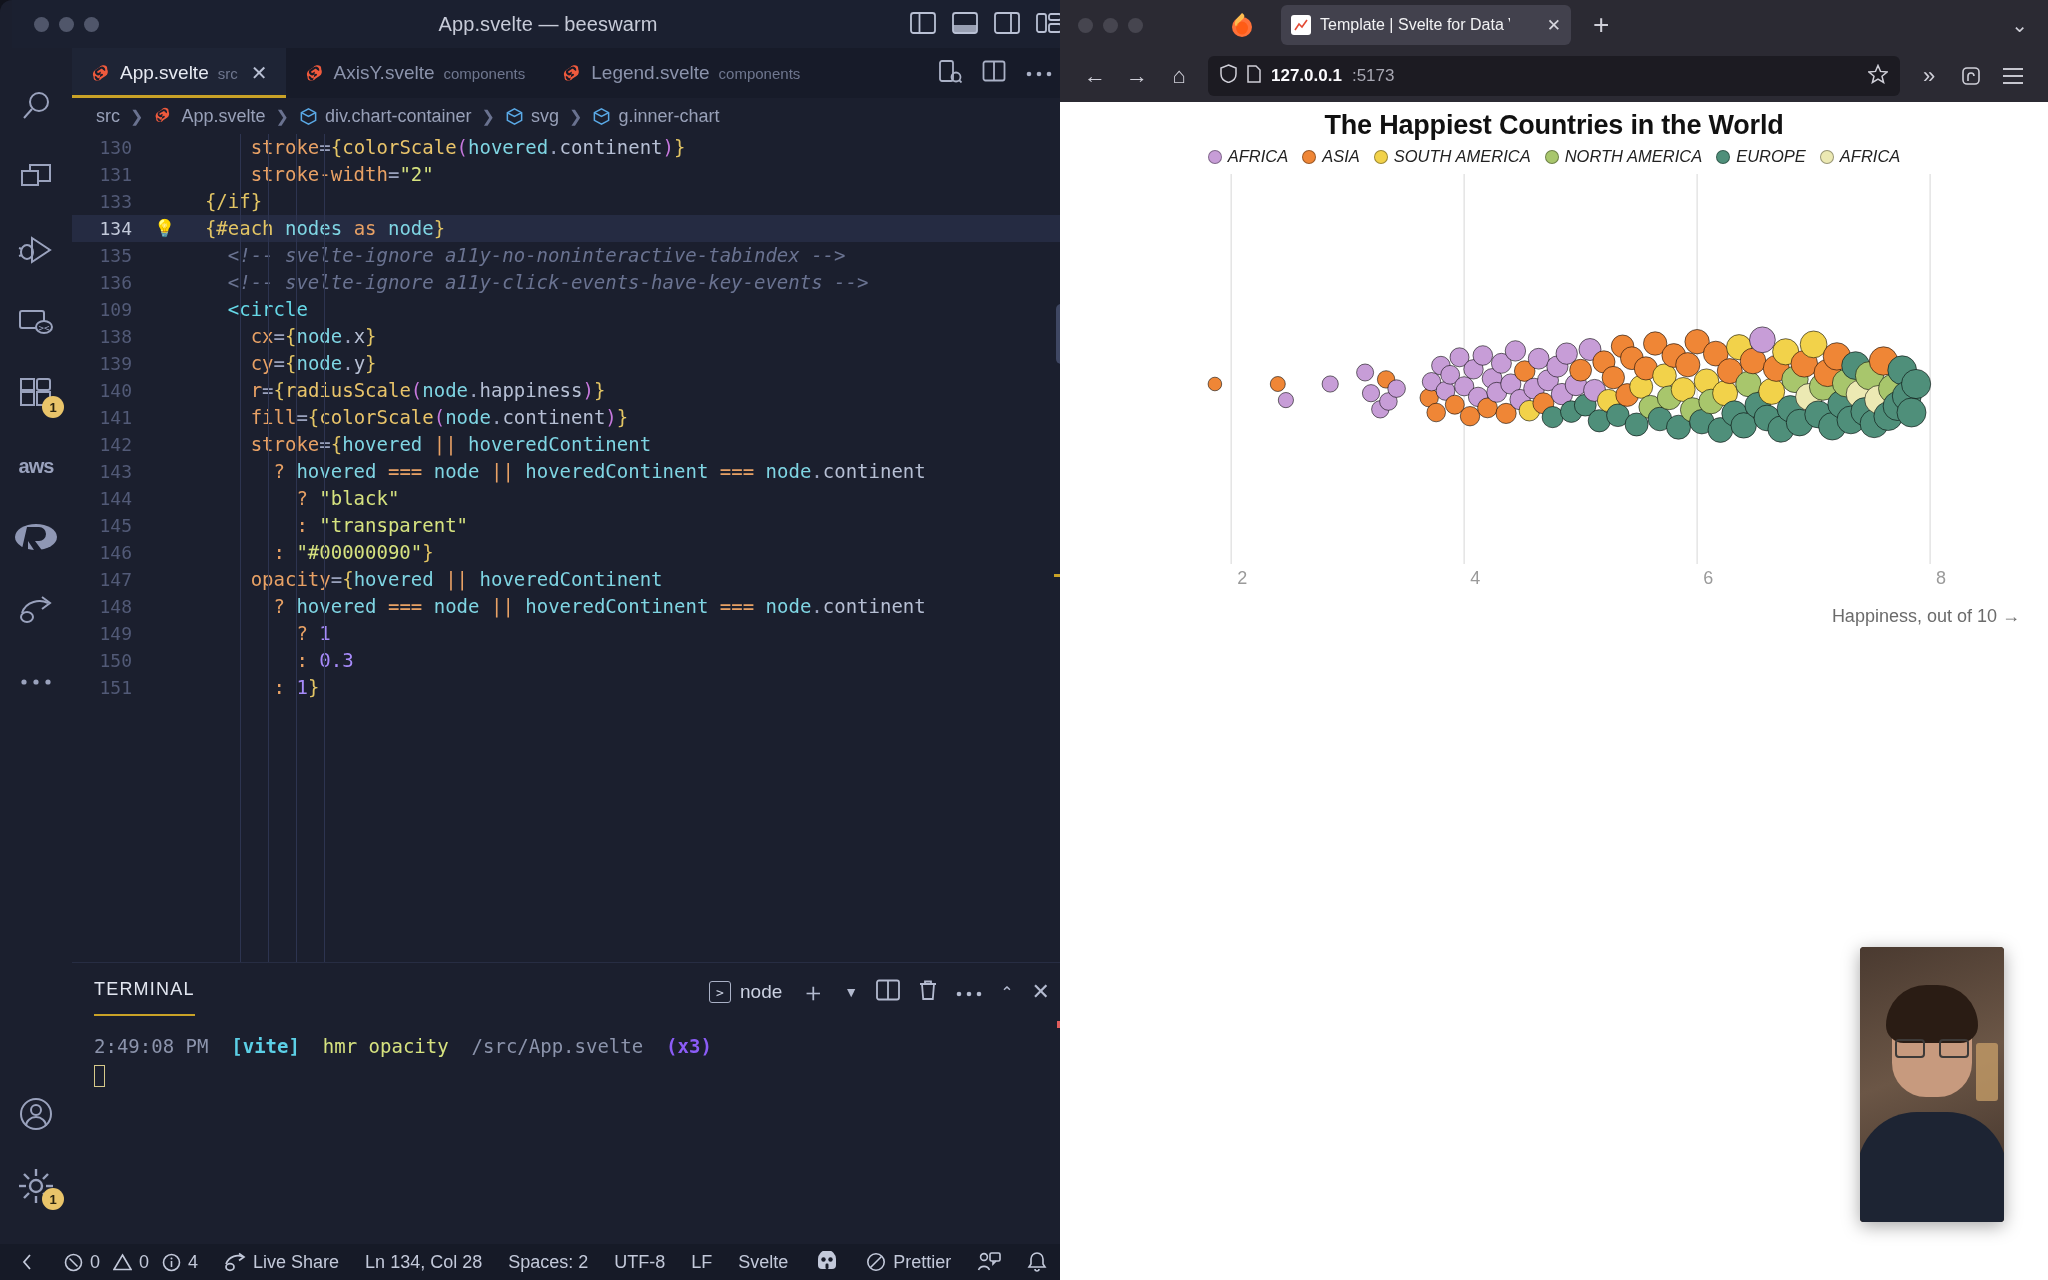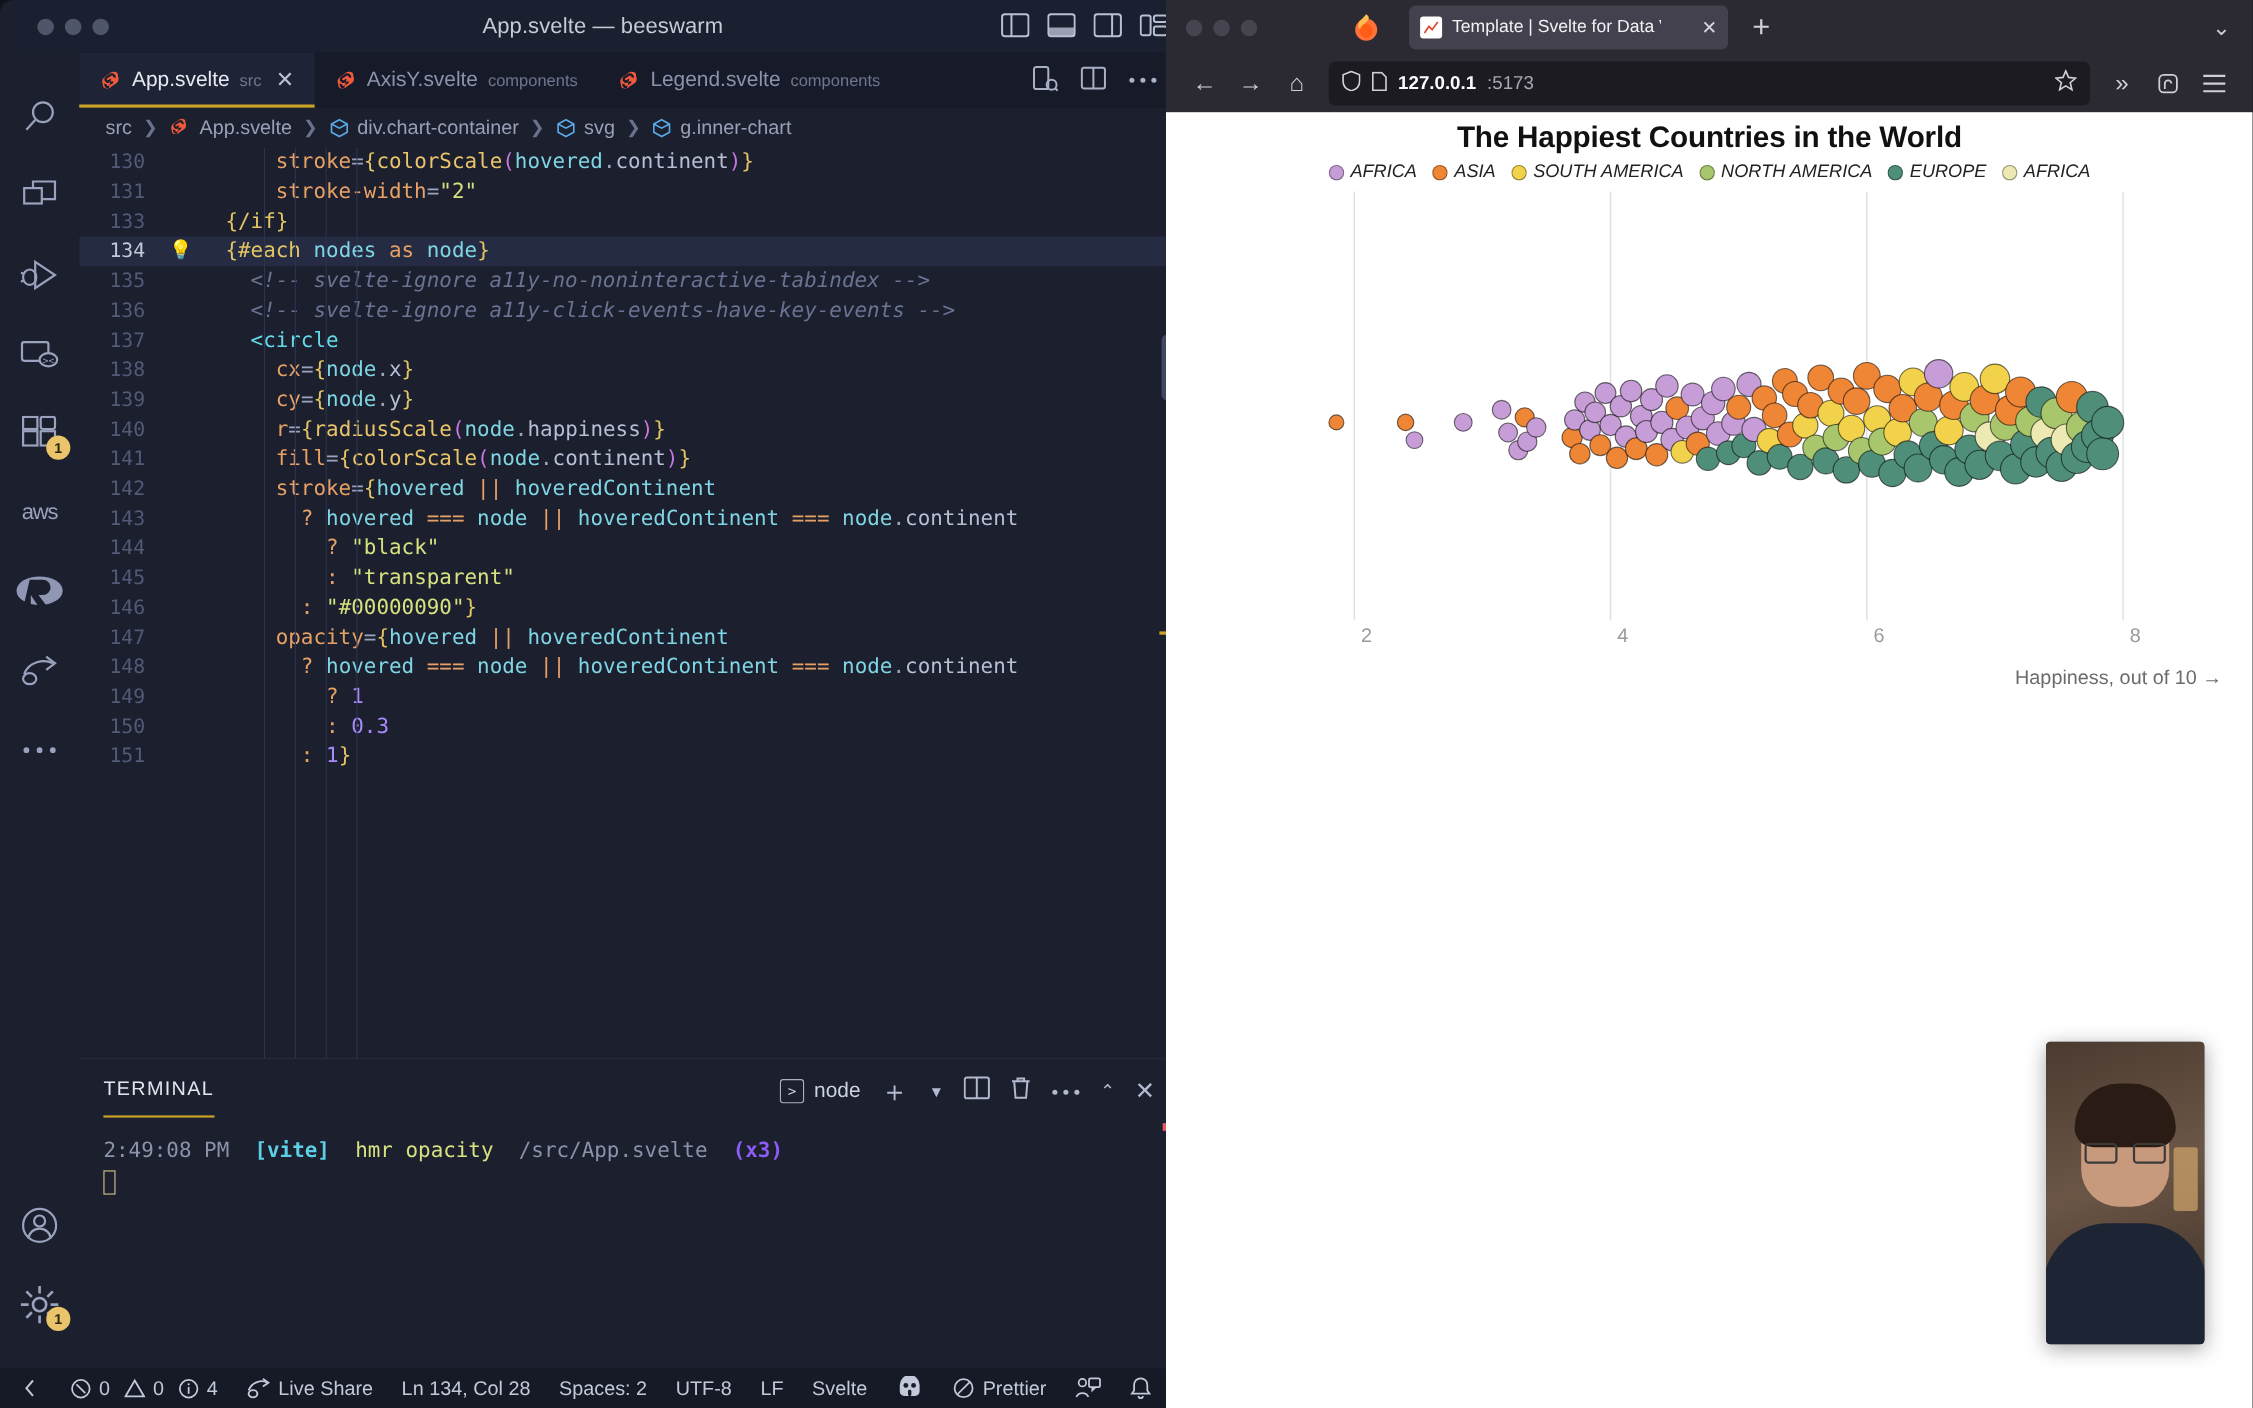--- a/index.html
+++ b/index.html
@@ -53,21 +53,21 @@
   }
   .act-badge {
     position: absolute; right: 8px; bottom: 12px;
     min-width: 22px; height: 22px; border-radius: 11px;
     background: #e9c46a; color: #2b2410;
     font-size: 13px; font-weight: bold;
     display: flex; align-items: center; justify-content: center;
     padding: 0 5px;
   }
   .act-spacer { flex: 1; }
-  .aws-text { font-size: 20px; font-weight: normal; color: #9aa2bd; letter-spacing: -1px;}
+  .aws-text { font-size: 20px; font-weight: bold; color: #9aa2bd; letter-spacing: -1px;}
 
   
   .tabbar {
     position: absolute; left: 72px; top: 48px; right: 0; height: 50px;
     background: #171b29; display: flex; align-items: stretch;
   }
   .tab {
     display: flex; align-items: center; gap: 9px;
     padding: 0 18px; font-size: 19px; color: #8b93ab;
     position: relative; cursor: pointer; white-space: nowrap;
@@ -565,21 +565,21 @@
             <span class="ln">135</span>
             <span class="gutter-icon"></span>
             <span class="code-text"><span class="t-cmt">    &lt;!-- svelte-ignore a11y-no-noninteractive-tabindex --&gt;</span></span>
           </div>
           <div class="code-line">
             <span class="ln">136</span>
             <span class="gutter-icon"></span>
             <span class="code-text"><span class="t-cmt">    &lt;!-- svelte-ignore a11y-click-events-have-key-events --&gt;</span></span>
           </div>
           <div class="code-line">
-            <span class="ln">137</span>
+            <span class="ln">109</span>
             <span class="gutter-icon"></span>
             <span class="code-text"><span class="t-punc">    </span><span class="t-tag">&lt;circle</span></span>
           </div>
           <div class="code-line">
             <span class="ln">138</span>
             <span class="gutter-icon"></span>
             <span class="code-text"><span class="t-punc">      </span><span class="t-attr">cx</span><span class="t-punc">=</span><span class="t-brace">{</span><span class="t-var">node</span><span class="t-punc">.</span><span class="t-prop">x</span><span class="t-brace">}</span></span>
           </div>
           <div class="code-line">
             <span class="ln">139</span>

